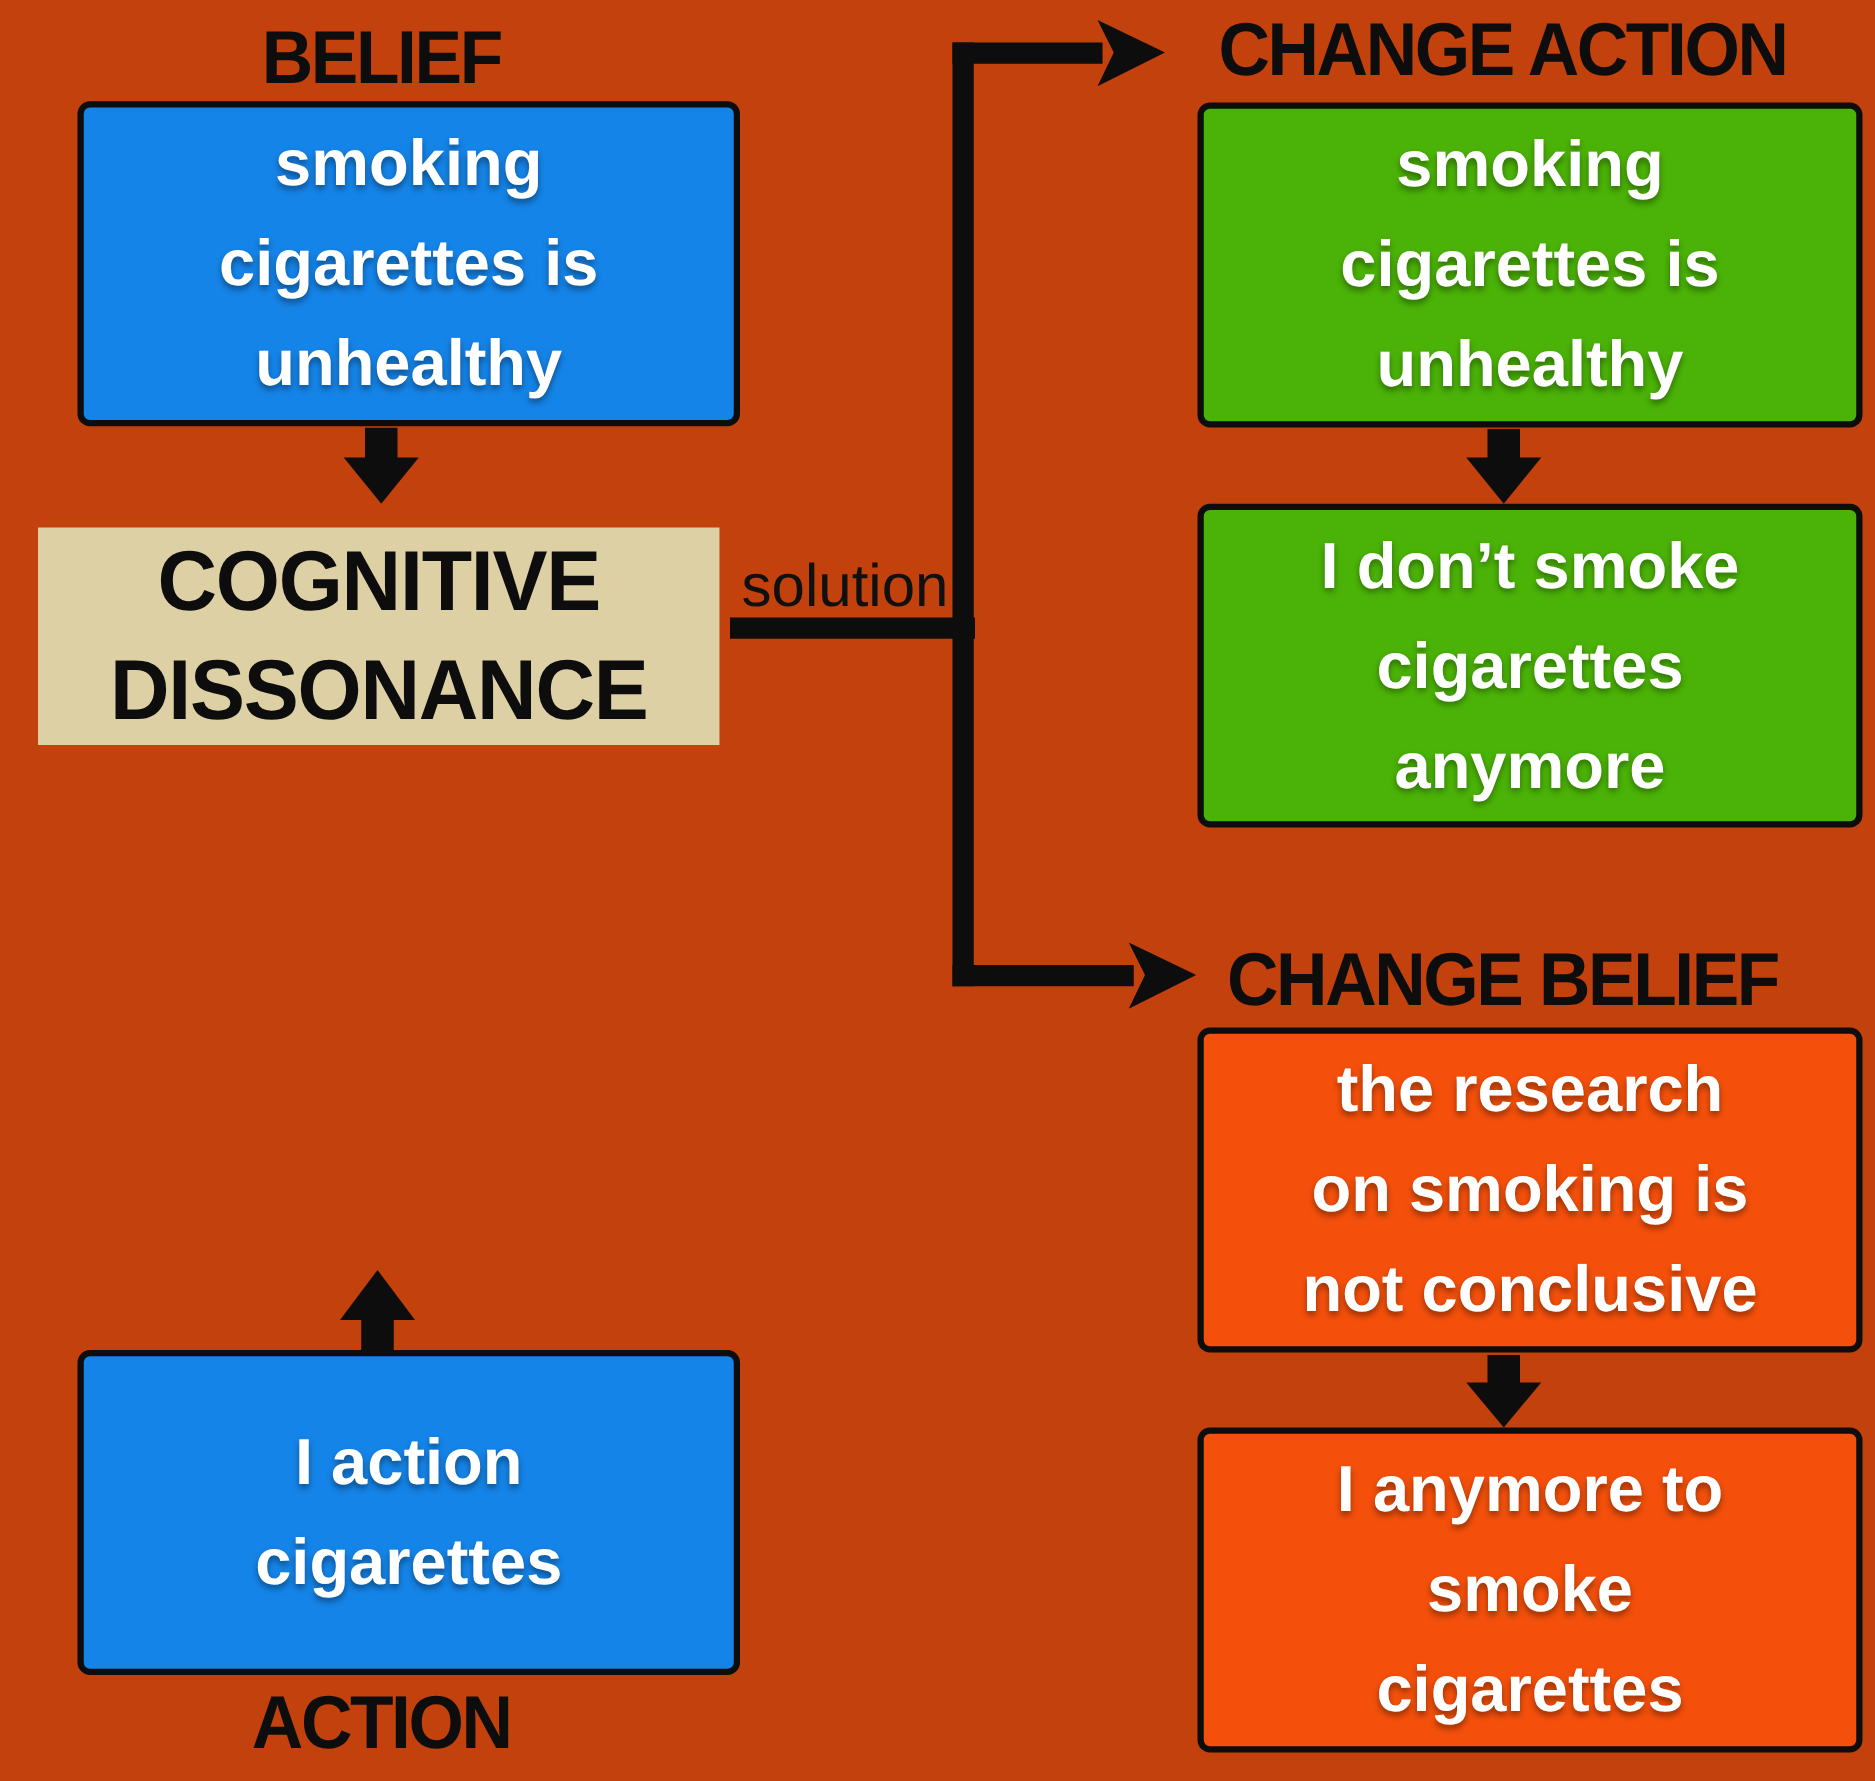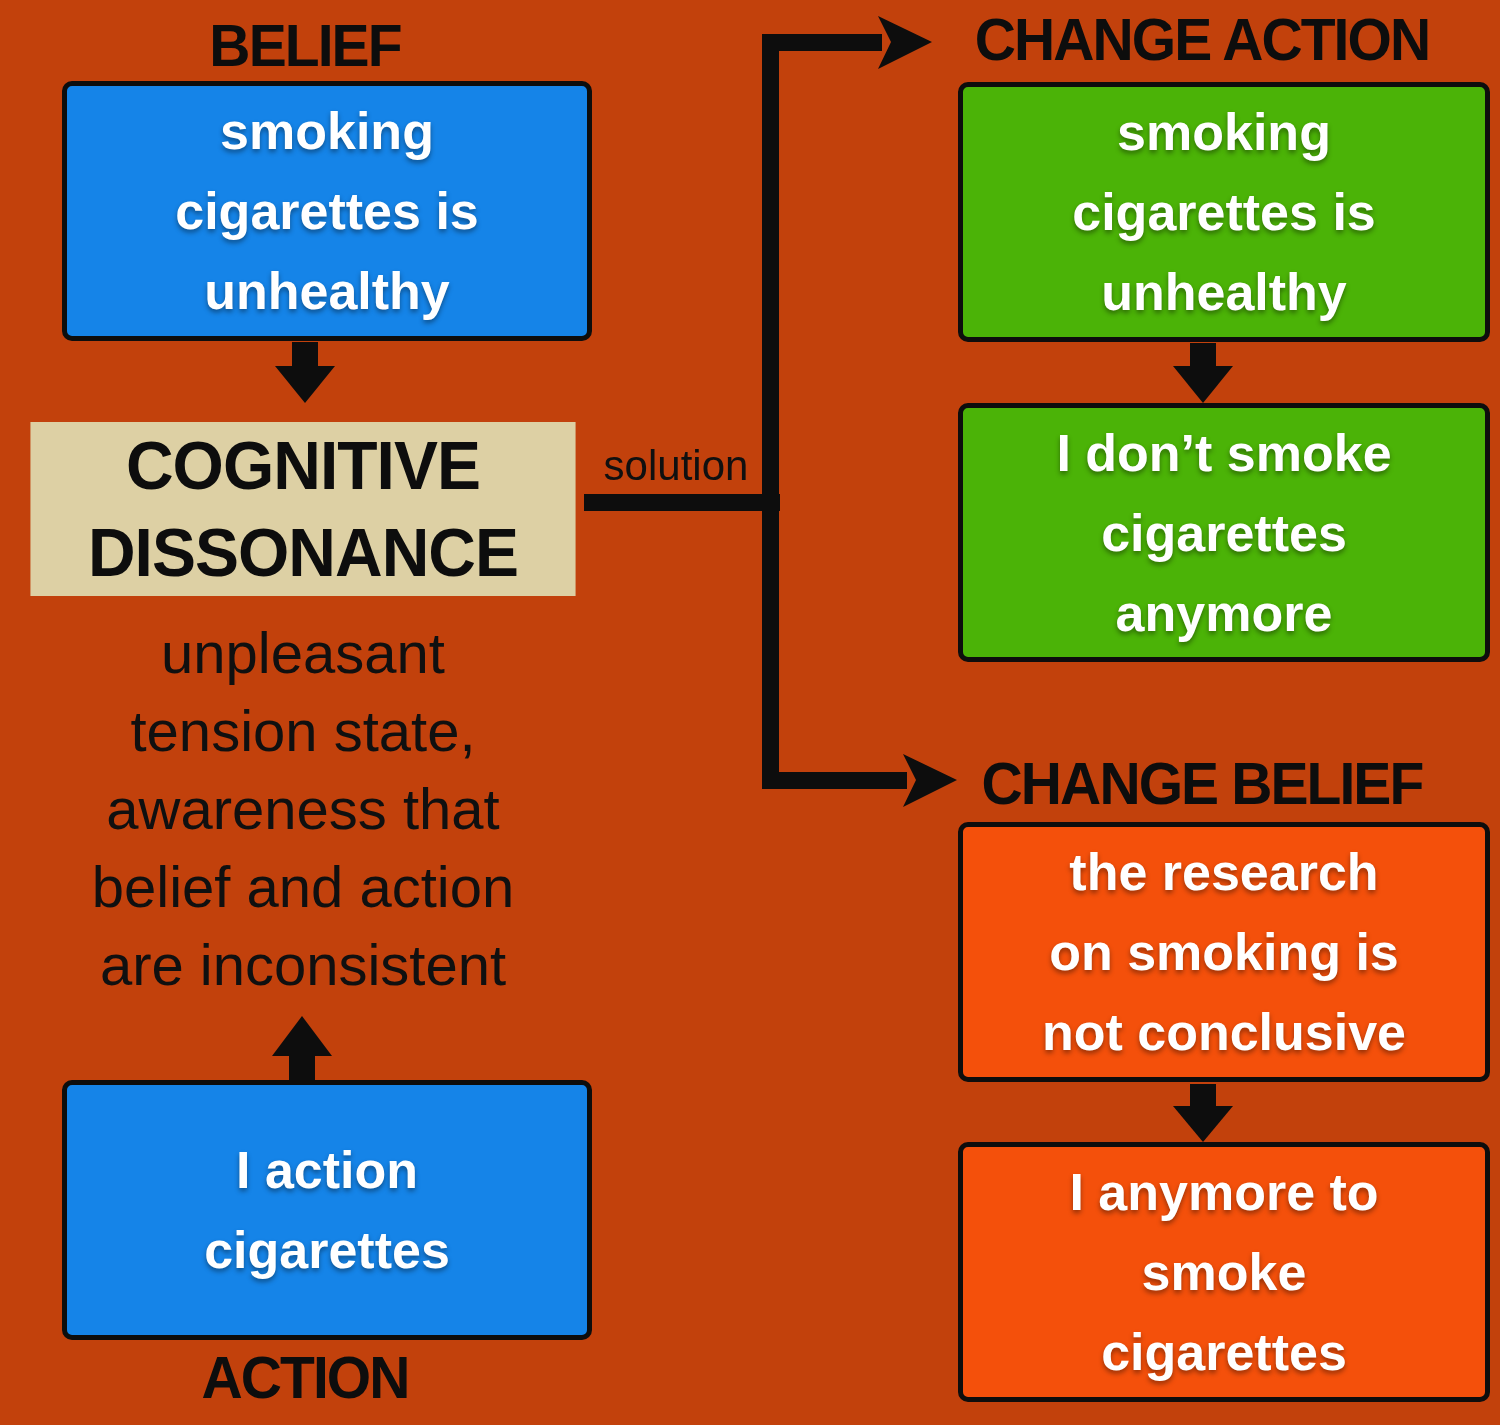--- a/index.html
+++ b/index.html
@@ -26,21 +26,21 @@
     display:flex;align-items:center;justify-content:center;text-align:center;
     color:#0d0d0d;font-weight:700;font-size:68px;line-height:87px;letter-spacing:-1px;
     white-space:pre-line;transform:scaleX(.97);
   }
   #dissonance-desc{
     position:absolute;left:8px;top:614px;width:590px;text-align:center;
     color:#101010;font-size:58px;line-height:78px;white-space:pre-line;
   }
   #solution-label{
     position:absolute;left:588px;top:442px;width:176px;text-align:center;
-    color:#101010;font-size:42px;
+    color:#101010;font-size:48px;
   }
   svg{display:block;}
 </style>
 </head>
 <body>
 
 <div id="stage">
 
   <div class="heading" style="left:40px;top:14px;width:530px;">BELIEF</div>
 
@@ -49,25 +49,20 @@
 unhealthy</div>
 
   <svg class="abs" style="left:275px;top:342px;" width="60" height="61" viewBox="0 0 60 61">
     <rect x="17" y="0" width="26" height="25" fill="#0d0d0d"></rect>
     <polygon points="0,24 60,24 30,61" fill="#0d0d0d"></polygon>
   </svg>
 
   <div id="dissonance-title" style="background-color: rgb(221, 208, 164);">COGNITIVE
 DISSONANCE</div>
 
-  <div id="dissonance-desc">unpleasant
-tension state,
-awareness that
-belief and action
-are inconsistent</div>
 
   <svg class="abs" style="left:272px;top:1016px;" width="60" height="66" viewBox="0 0 60 66">
     <polygon points="30,0 60,40 0,40" fill="#0d0d0d"></polygon>
     <rect x="17" y="39" width="26" height="27" fill="#0d0d0d"></rect>
   </svg>
 
   <div class="fbox" style="left: 40px; top: 1080px; width: 530px; height: 260px; background-color: rgb(21, 132, 232);">I action
 cigarettes</div>
 
   <div class="heading" style="left:40px;top:1346px;width:530px;">ACTION</div>

